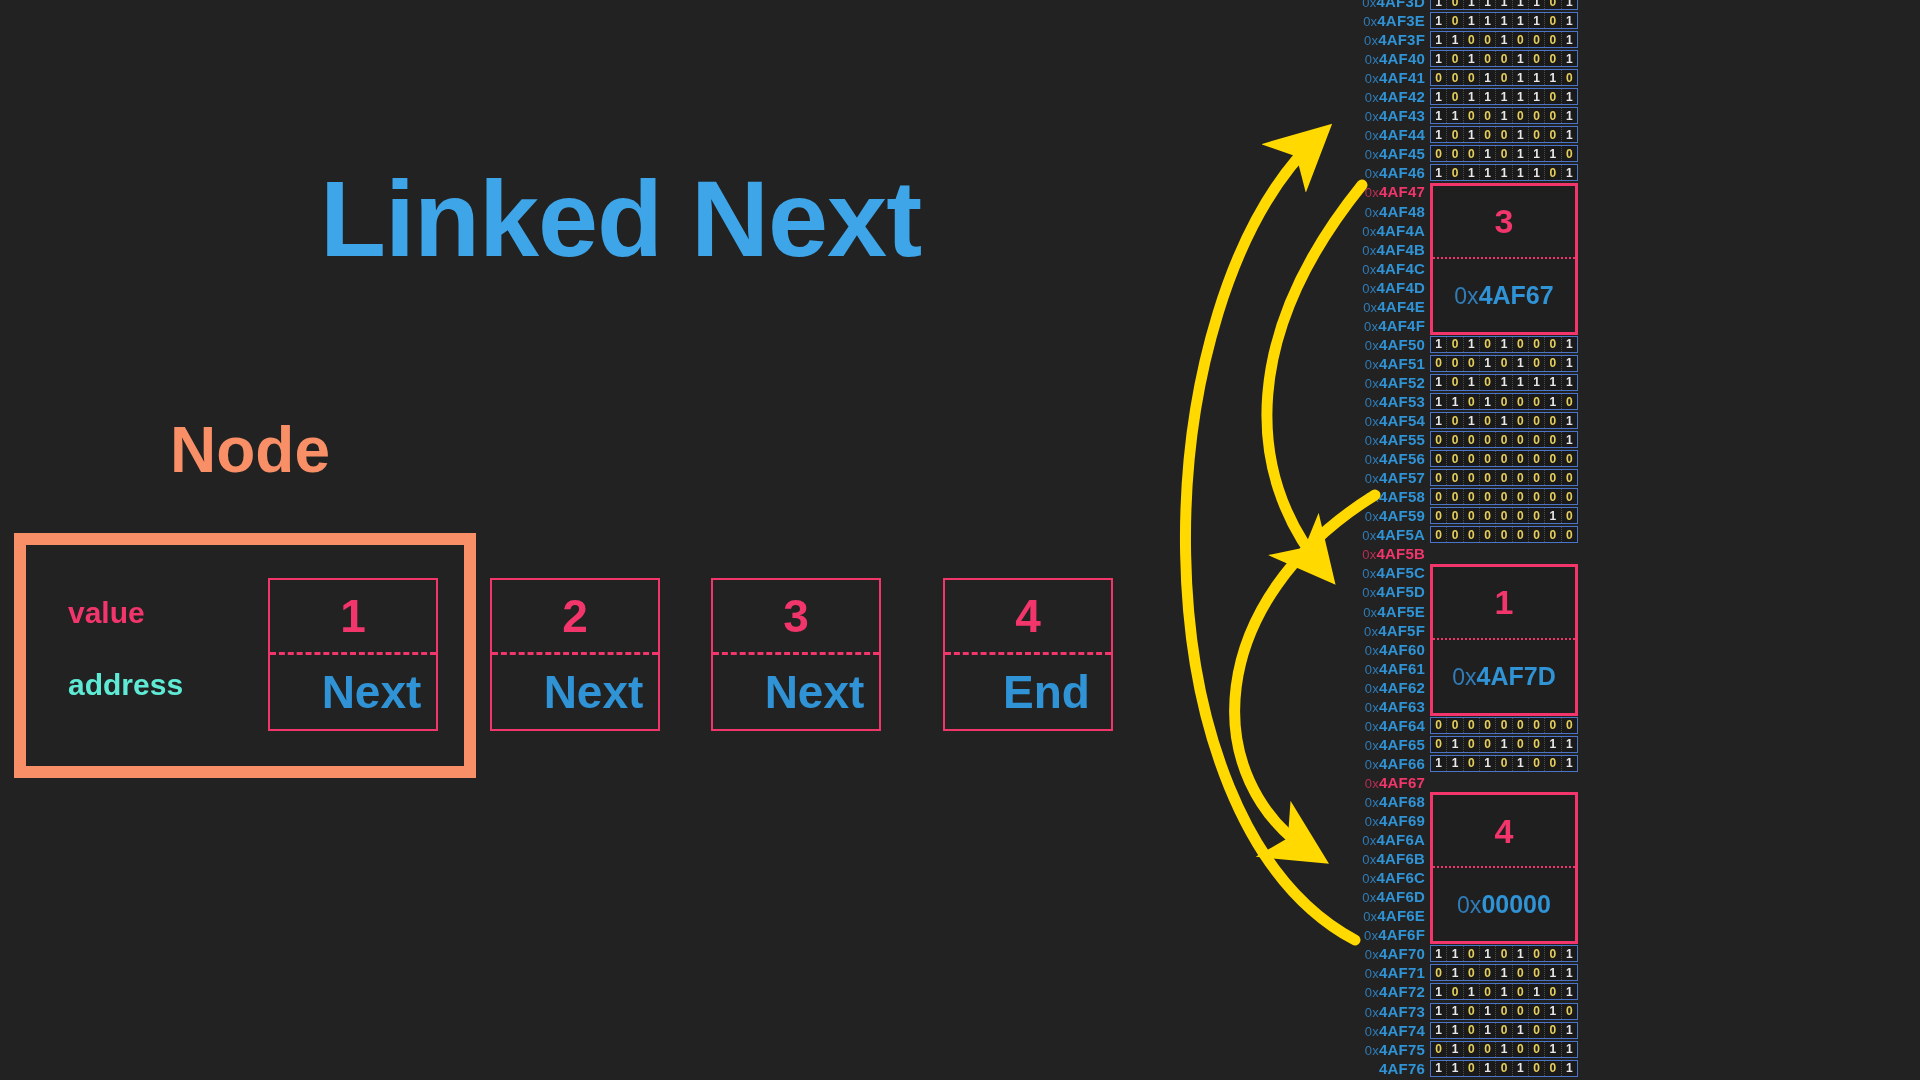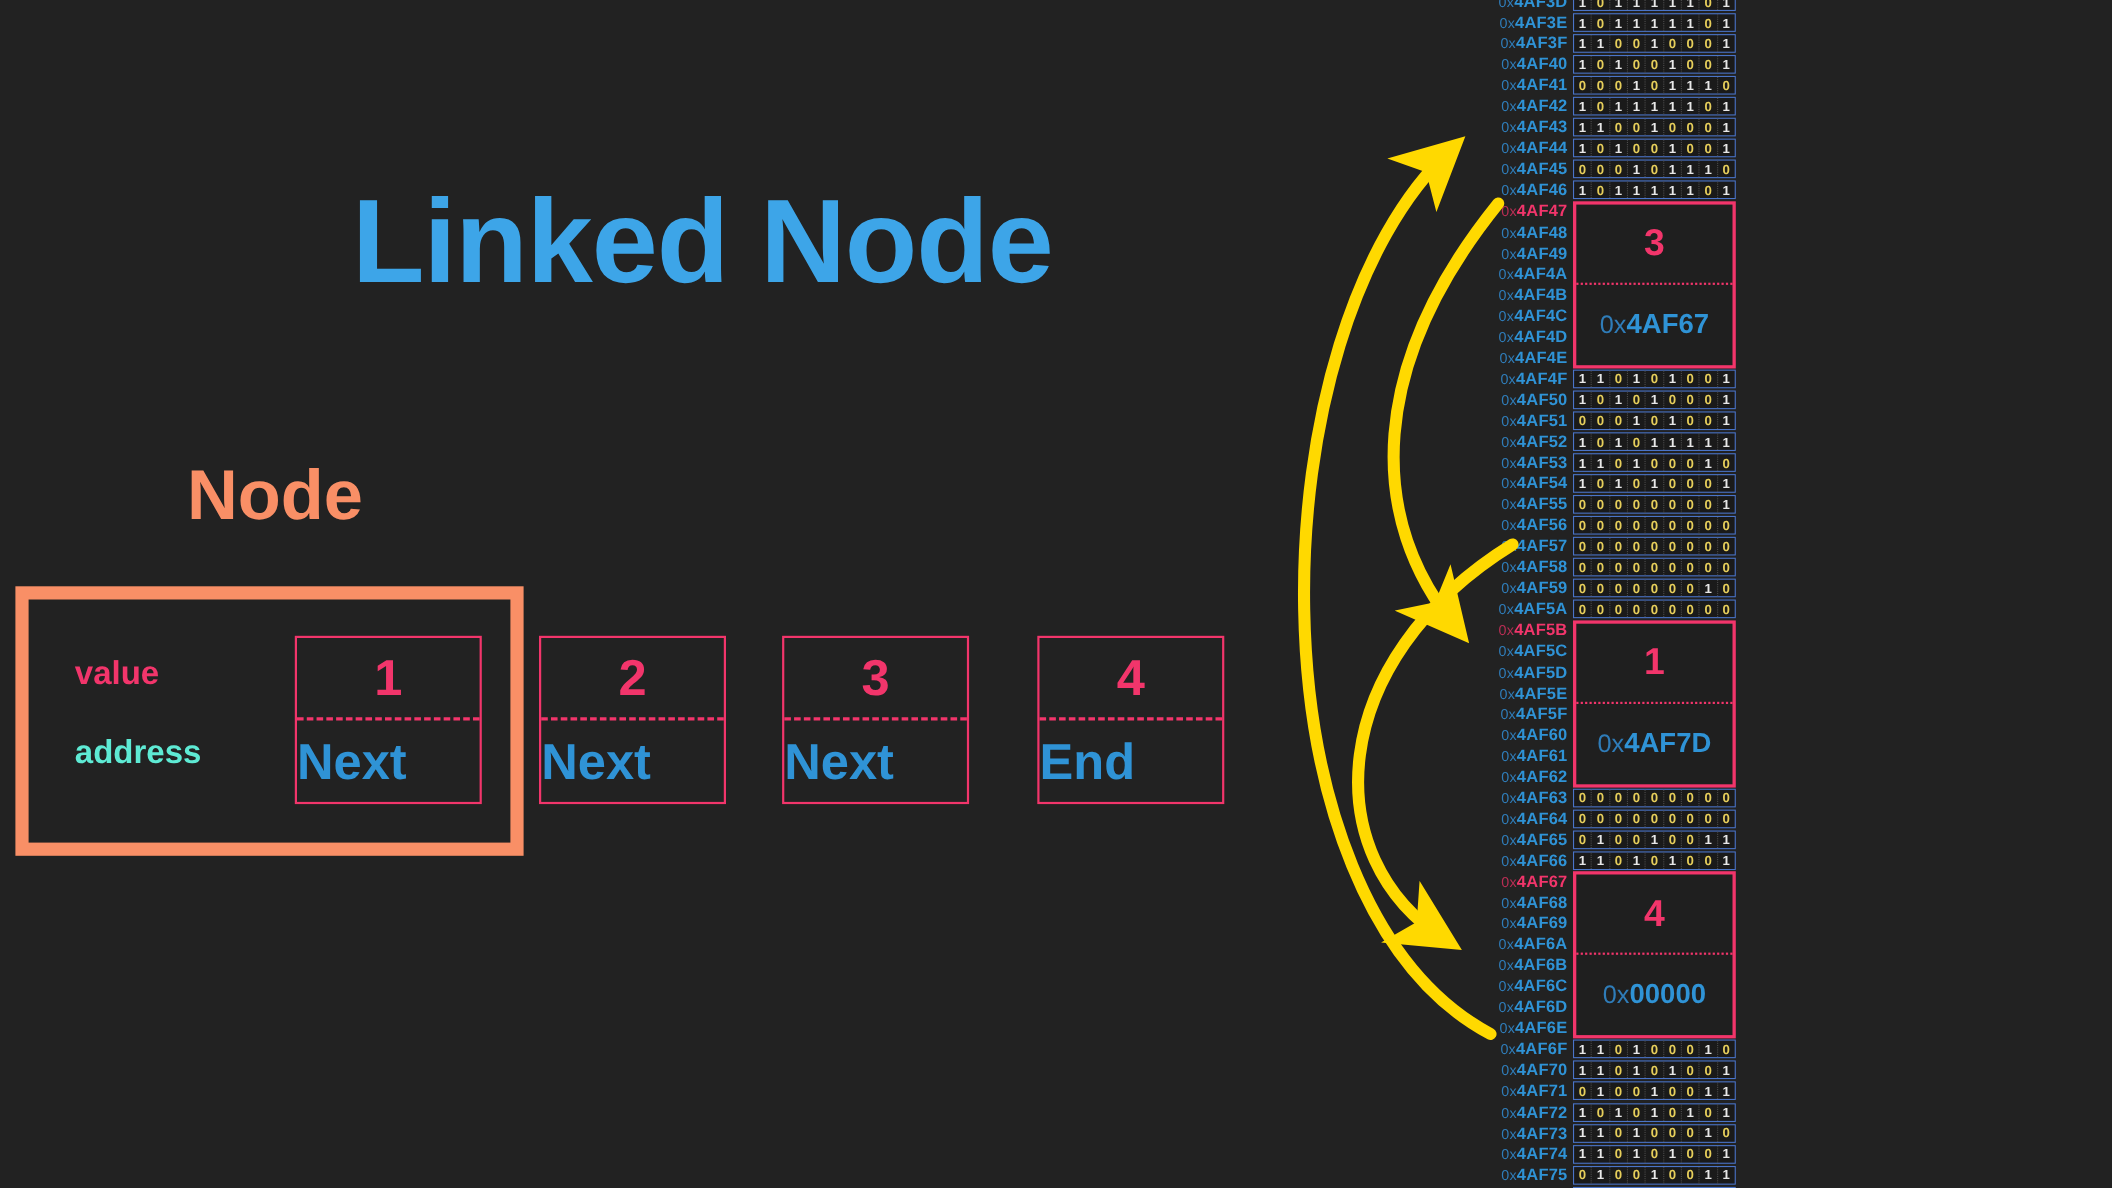--- a/index.html
+++ b/index.html
@@ -44,21 +44,21 @@
     border:2px solid #F2356B;
     background:#222222;
   }
   .node-cell .cell-top {
     height:50%;
     display:flex; align-items:center; justify-content:center;
     border-bottom:3px dashed #F2356B;
   }
   .node-cell .cell-bottom {
     height:50%;
-    display:flex; align-items:center; 
+    display:flex; align-items:center; justify-content:center;margin-left:37px;
   }
   .cell-value { font-size:46px; font-weight:700; color:#F2356B; line-height:1; }
   .cell-next  { font-size:46px; font-weight:700; color:#2F93D6; line-height:1; }
 
   #cell-0 { left:268px; top:578px; }
   #cell-1 { left:490px; top:578px; }
   #cell-2 { left:711px; top:578px; }
   #cell-3 { left:943px; top:578px; }
 
   
@@ -126,21 +126,21 @@
   .mn-ptr   { font-size:25px; font-weight:700; color:#2F93D6; line-height:1; white-space:nowrap; }
   .mn-ptr .prefix { font-weight:400; font-size:23px; color:#2F7CB8; }
 
   #arrows { position:absolute; left:0; top:0; width:1920px; height:1080px; pointer-events:none; }
 </style>
 </head>
 <body>
 
 <div id="stage">
 
-  <div id="title">Linked Node</div>
+  <div id="title">Linked Next</div>
   <div id="node-label">Node</div>
 
   <div id="node-frame"></div>
 
   <div id="legend">
     <div class="legend-line legend-value">value</div>
     <div class="legend-line legend-address">address</div>
   </div>
 
   <div class="node-cell" id="cell-0">
@@ -319,24 +319,20 @@
           <span class="bit zero">0</span>
           <span class="bit one">1</span>
         </div>
       </div>
       <div class="mem-row">
         <div class="mem-addr hl"><span class="prefix">0x</span>4AF47</div>
         <div class="mem-bits blank"></div>
       </div>
       <div class="mem-row">
         <div class="mem-addr"><span class="prefix">0x</span>4AF48</div>
-        <div class="mem-bits blank"></div>
-      </div>
-      <div class="mem-row">
-        <div class="mem-addr"><span class="prefix">0x</span>4AF49</div>
         <div class="mem-bits blank"></div>
       </div>
       <div class="mem-row">
         <div class="mem-addr"><span class="prefix">0x</span>4AF4A</div>
         <div class="mem-bits blank"></div>
       </div>
       <div class="mem-row">
         <div class="mem-addr"><span class="prefix">0x</span>4AF4B</div>
         <div class="mem-bits blank"></div>
       </div>

